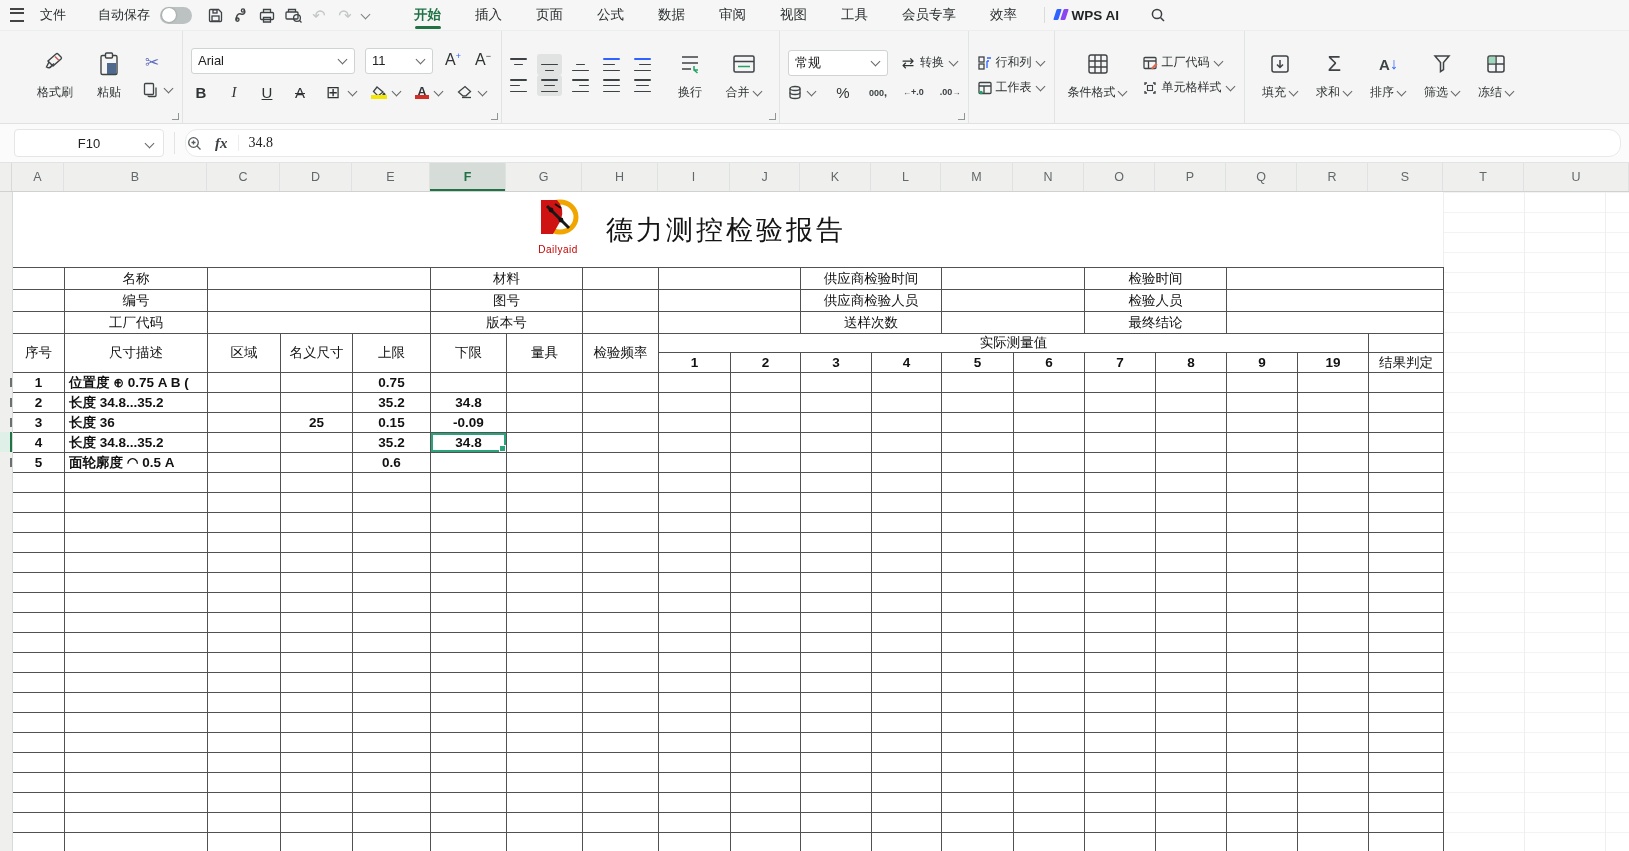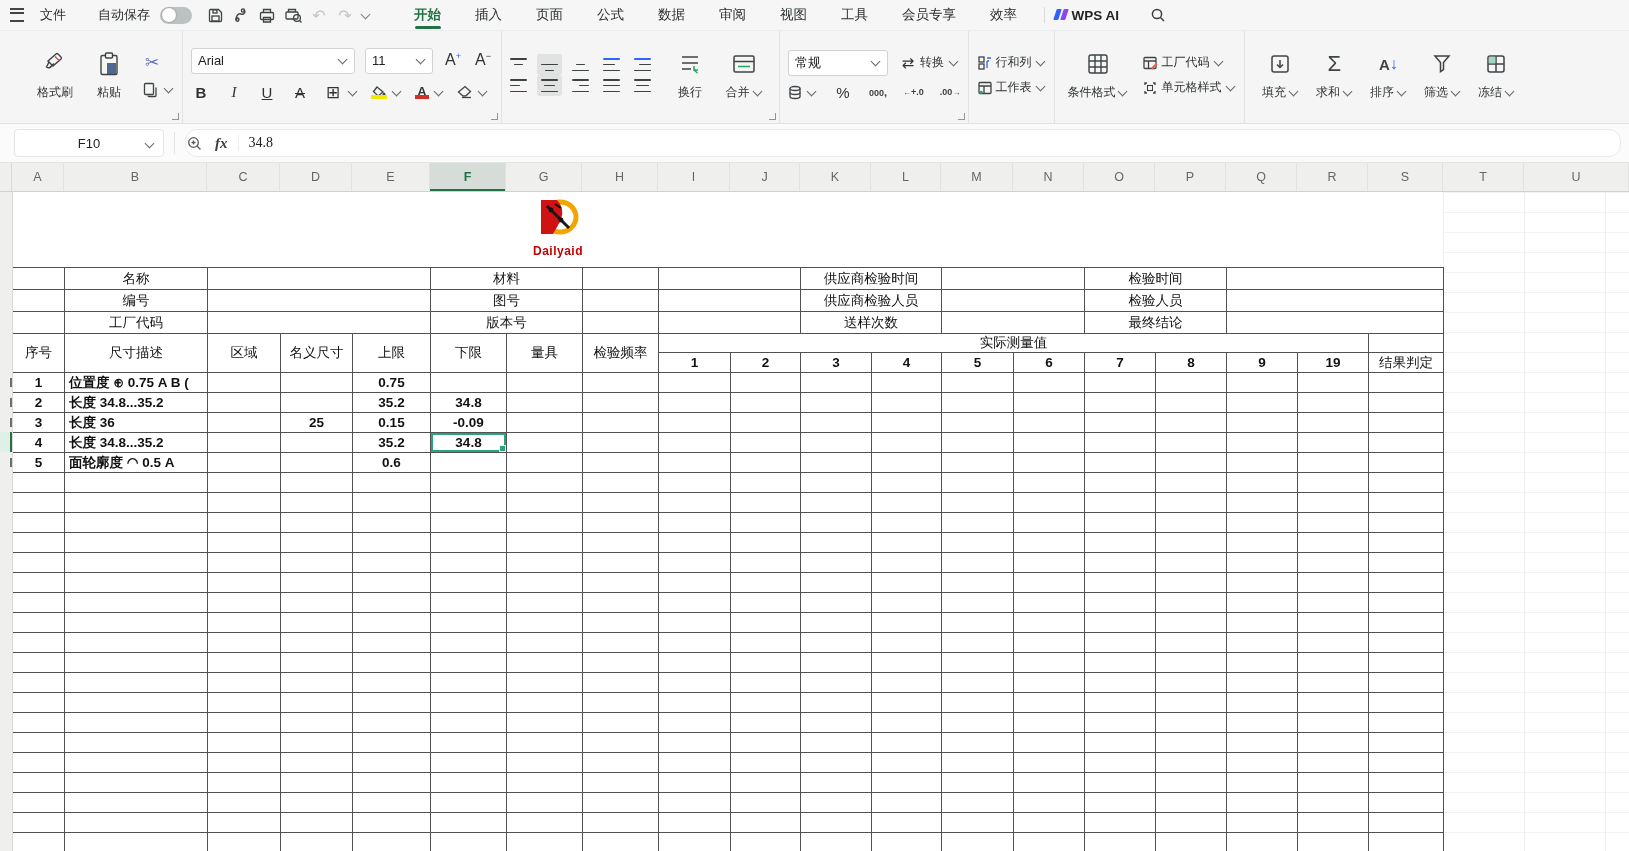--- a/index.html
+++ b/index.html
@@ -58,21 +58,21 @@
   .cornerbox{width:12px;border-right:1px solid #d8dad9;background:#efefee;}
   .colcell{display:flex;align-items:center;justify-content:center;border-right:1px solid #e0e2e1;box-sizing:border-box;}
   .colcell.selcol{background:#d6ddd9;color:#1e7145;font-weight:700;box-shadow:inset 0 -2px 0 #217346;}
   
   .sheet{position:relative;height:662px;background:#fff;}
   .rowsliver{position:absolute;left:0;top:0;width:12px;height:100%;background:#efefee;border-right:1px solid #d8dad9;z-index:5;}
   .slmark{position:absolute;left:5px;width:5px;height:9px;border-right:2px solid #6a6f70;}
   .rowmark{position:absolute;left:0;width:10px;height:20px;background:#def0e8;border-right:2px solid #217346;z-index:6;}
   .faintgrid{position:absolute;left:1443px;top:0;right:0;height:100%;background-image:linear-gradient(to right,#eef0ef 1px,transparent 1px),linear-gradient(to bottom,#f2f4f3 1px,transparent 1px);background-size:81px 20px;}
   .logo{position:absolute;left:528px;top:4px;width:60px;text-align:center;z-index:2;}
-  .logo .lname{font-size:12px;font-weight:700;color:#c40000;letter-spacing:.5px;margin-top:-2px;}
+  .logo .lname{font-size:10px;font-weight:400;color:#c40000;letter-spacing:.5px;margin-top:-2px;}
   .rtitle{position:absolute;left:606px;top:20px;font-size:27px;color:#141414;letter-spacing:3px;font-weight:500;z-index:2;font-family:"Liberation Serif",serif;white-space:nowrap;}
   table.report{position:absolute;left:12px;top:75px;border-collapse:collapse;table-layout:fixed;z-index:1;}
   .report td{border:1px solid #515151;padding:0;height:20px;font-size:13.5px;color:#111;overflow:hidden;white-space:nowrap;box-sizing:border-box;}
   .report tr.inforow td{height:22px;}
   .report td.lbl{text-align:center;font-family:"Liberation Serif",serif;}
   .report td.hlbl{text-align:center;font-family:"Liberation Serif",serif;}
   .report tr.hdr1 td{height:19px;}
   .report td.num{text-align:center;font-weight:700;font-size:13.5px;}
   .report td.desc{text-align:left;padding-left:4px;font-weight:700;font-size:13.5px;}
   .report td.sel{box-shadow:inset 0 0 0 2px #2aa47b;position:relative;}
@@ -506,20 +506,21 @@
     <svg width="54" height="46" viewBox="0 0 54 46">
       <ellipse cx="29" cy="21" rx="16" ry="15" fill="none" stroke="#f0a500" stroke-width="5"></ellipse>
       <path d="M10 4 L26 4 Q34 12 30 24 L22 38 L10 38 Z" fill="#cf1212"></path>
       <path d="M16 10 L38 32" stroke="#1a1a1a" stroke-width="3"></path>
       <circle cx="20" cy="14" r="2.4" fill="#111"></circle>
       <circle cx="30" cy="24" r="2.4" fill="#111"></circle>
       <path d="M24 8 l6 4" stroke="#111" stroke-width="2"></path>
     </svg>
     <div class="lname">Dailyaid</div>
   </div>
+  <div class="rtitle">德力测控检验报告</div>
 
   <table class="report">
     <colgroup>
       <col style="width:52px">
         <col style="width:143px">
         <col style="width:73px">
         <col style="width:72px">
       <col style="width:78px">
         <col style="width:76px">
         <col style="width:76px">

